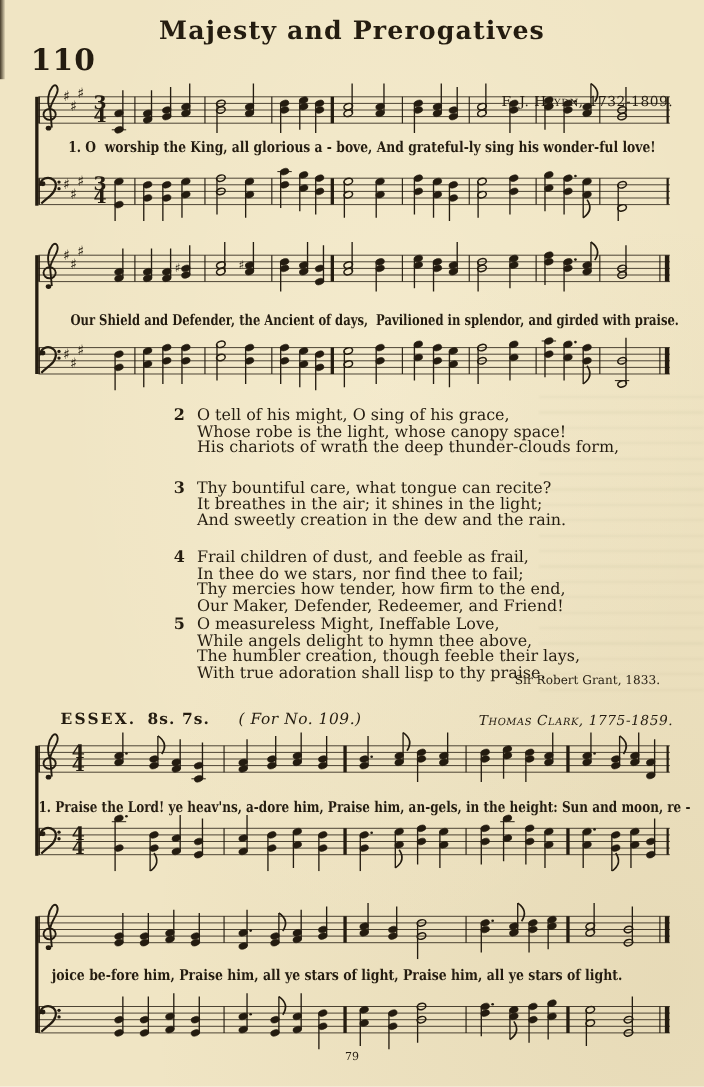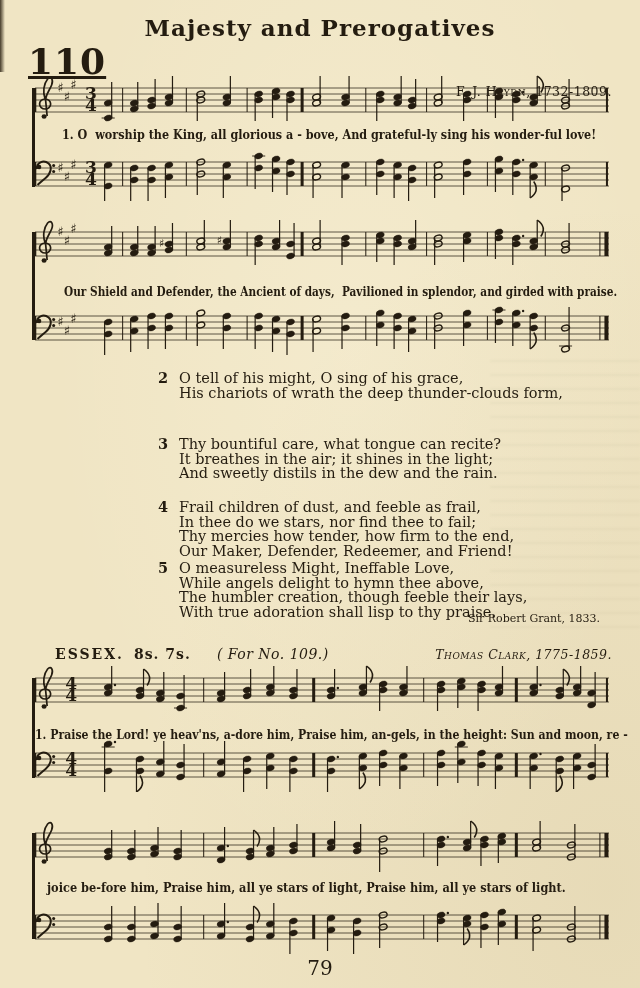--- a/index.html
+++ b/index.html
@@ -11,36 +11,36 @@
       radial-gradient(ellipse at 95% 90%, rgba(150,125,70,.10), rgba(0,0,0,0) 55%);
     font-family:"DejaVu Serif", serif;
     color:#241c10;
   }
   .edge-shadow{position:absolute; left:0; top:0; width:5px; height:72px;
     background:linear-gradient(90deg, rgba(40,30,15,.85), rgba(40,30,15,0));}
   .ghost{position:absolute; opacity:.05; filter:blur(1px); pointer-events:none;
     background:repeating-linear-gradient(180deg, #6a7a4a 0 2px, transparent 2px 14px);}
   .title{position:absolute; top:14px; left:0; width:100%; text-align:center;
     font-size:23px; font-weight:bold; letter-spacing:1px;}
-  .hymn-number{position:absolute; left:28px; top:40px; font-size:36px; font-weight:bold; letter-spacing:1px;text-decoration:underline;}
+  .hymn-number{position:absolute; left:28px; top:40px; font-size:27px; font-weight:bold; letter-spacing:1px;}
   .tune-row{position:absolute; left:84px; top:53px; font-size:13.5px; font-weight:bold;}
   .tune-name{letter-spacing:2px; margin-right:10px;}
   .meter{letter-spacing:1px;}
   .for-no{font-style:italic; font-weight:normal; margin-left:26px; letter-spacing:.5px;}
   .composer{position:absolute; right:28px; font-size:12.5px; font-variant:small-caps; letter-spacing:.5px;}
   .staff{position:absolute; left:30px; width:584px; height:56px;}
   .bracket{position:absolute; left:32px; width:3px; background:#241c10;}
   .lyric{position:absolute; font-size:13.5px; font-weight:bold; white-space:pre;}
   .lyric>span{display:inline-block; transform-origin:0 50%;}
   .verse{position:absolute; left:158px; font-size:14.5px; line-height:14.7px;}
   .verse .vnum{position:absolute; left:0; top:0; font-weight:bold;}
   .verse .vlines{margin-left:21px;}
   .attribution{position:absolute; right:40px; top:612px; font-size:11px;}
   .essex-row{position:absolute; left:55px; top:646px; font-size:14px; font-weight:bold;}
-  .page-number{position:absolute; top:956px; left:0; width:100%; text-align:center; font-size:20px;}
+  .page-number{position:absolute; top:956px; left:0; width:100%; text-align:center; font-size:10px;}
 </style>
 </head>
 <body>
 
 <div class="page">
   <div class="edge-shadow"></div>
   <div class="ghost" style="right:0;top:360px;width:150px;height:270px;"></div>
 
   <div class="title">Majesty and Prerogatives</div>
 
@@ -448,29 +448,30 @@
         <ellipse cx="1063.75" cy="100" rx="8" ry="5.6" transform="rotate(-18 1063.75 100)" fill="none" stroke="#241c10" stroke-width="2.8"></ellipse>
         <ellipse cx="1063.75" cy="58" rx="8" ry="5.6" transform="rotate(-18 1063.75 58)" fill="none" stroke="#241c10" stroke-width="2.8"></ellipse>
         <line x1="1070.75" y1="100" x2="1070.75" y2="16" stroke="#241c10" stroke-width="2.4"></line>
       </g>
     </svg>
 
   <div class="verse" style="top:371px;">
     <div class="vnum">2</div>
     <div class="vlines">
       <div>O tell of his might, O sing of his grace,</div>
+      <div>Whose robe is the light, whose canopy space!</div>
       <div>His chariots of wrath the deep thunder-clouds form,</div>
     </div>
   </div>
   <div class="verse" style="top:437px;">
     <div class="vnum">3</div>
     <div class="vlines">
       <div>Thy bountiful care, what tongue can recite?</div>
       <div>It breathes in the air; it shines in the light;</div>
-      <div>And sweetly distils in the dew and the rain.</div>
+      <div>And sweetly creation in the dew and the rain.</div>
     </div>
   </div>
   <div class="verse" style="top:500px;">
     <div class="vnum">4</div>
     <div class="vlines">
       <div>Frail children of dust, and feeble as frail,</div>
       <div>In thee do we stars, nor find thee to fail;</div>
       <div>Thy mercies how tender, how firm to the end,</div>
       <div>Our Maker, Defender, Redeemer, and Friend!</div>
     </div>

